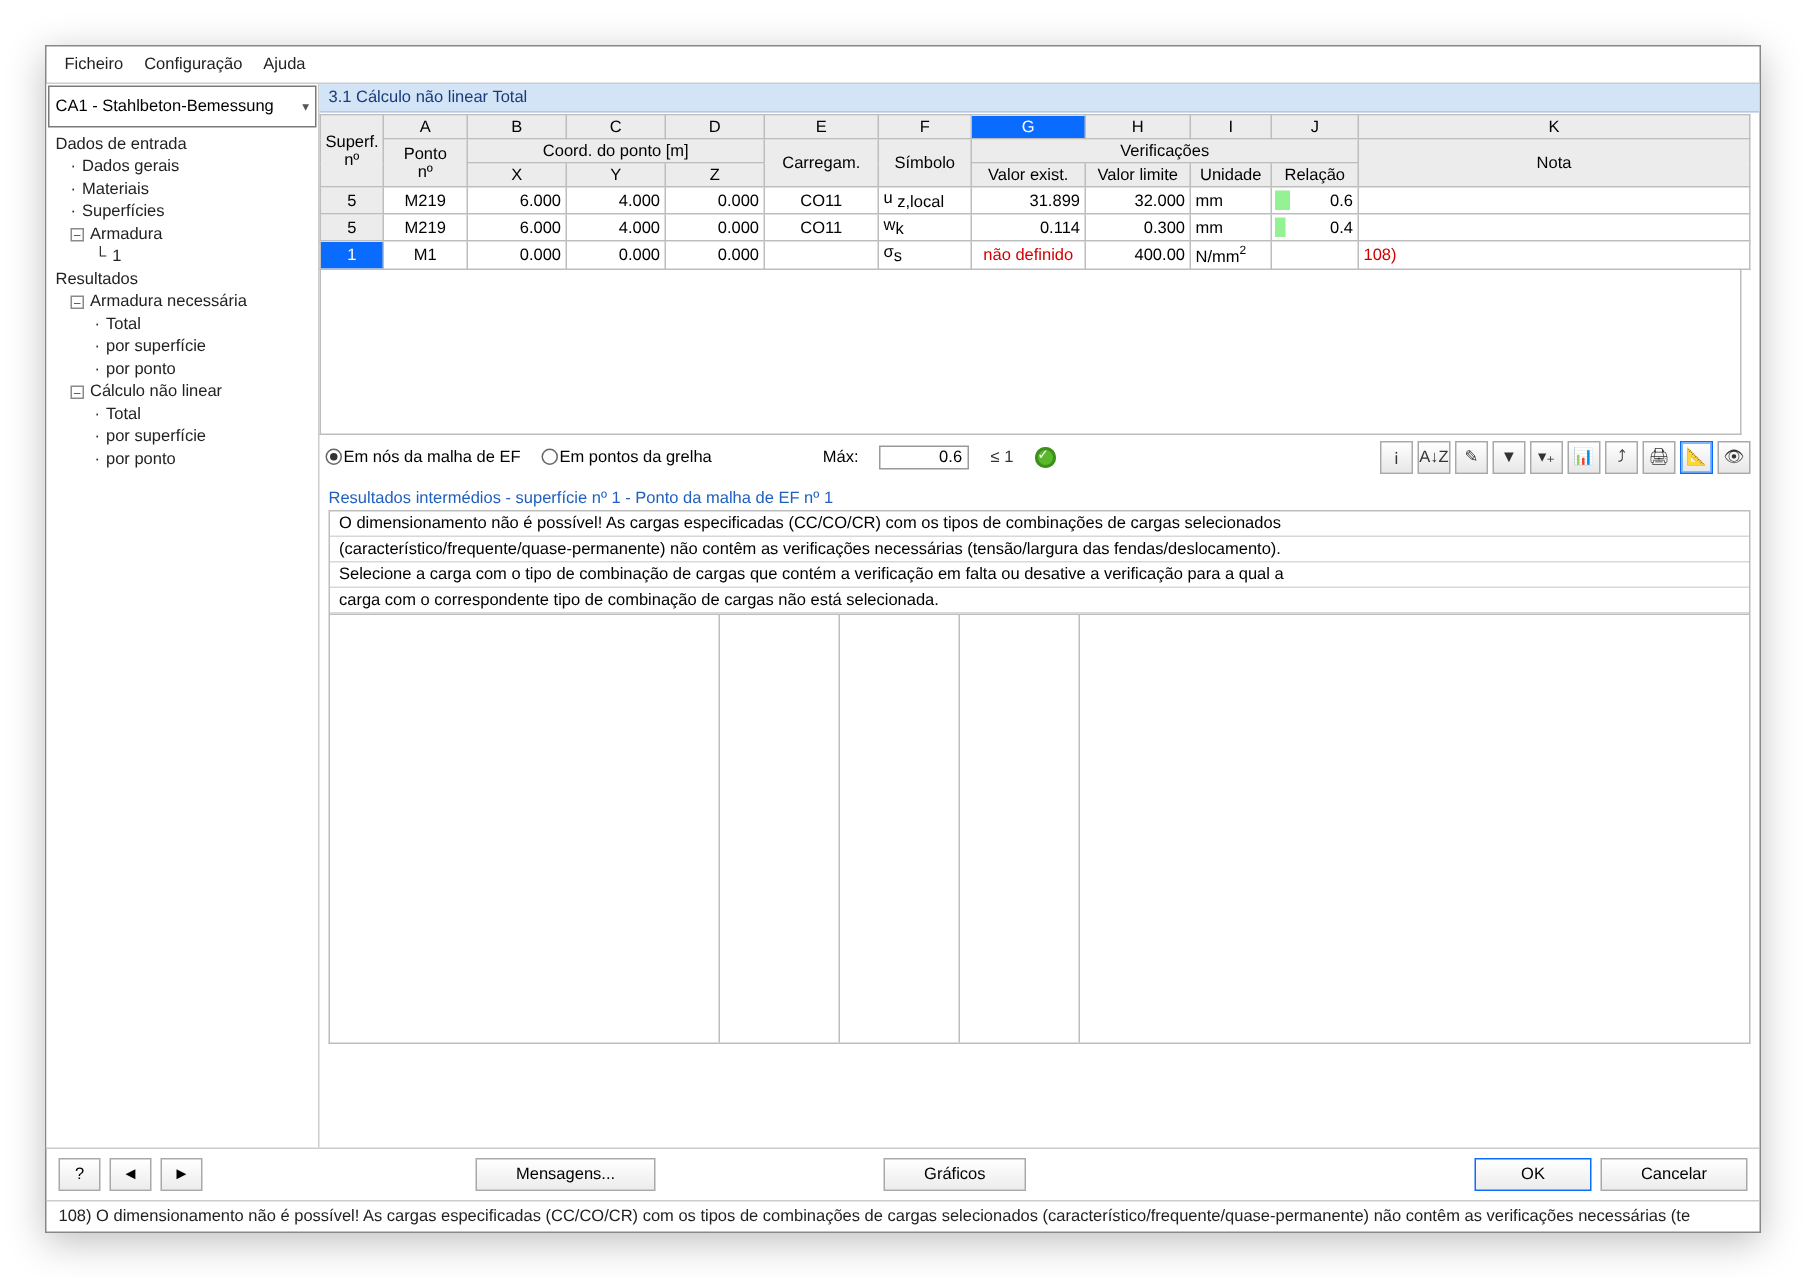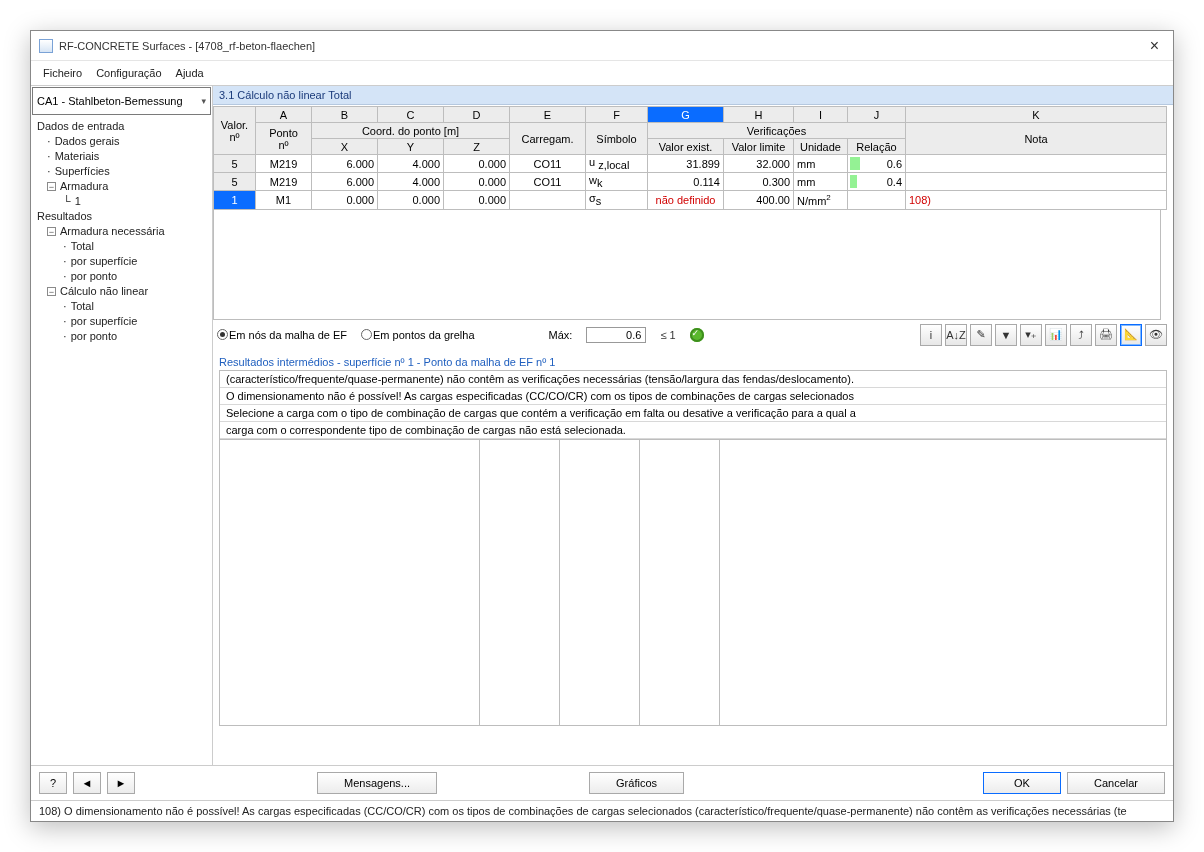--- a/index.html
+++ b/index.html
@@ -60,25 +60,20 @@
   .fbtn.wide { padding:0 26px; }
   .fbtn.ok { border:1px solid #0a6cff; padding:0 30px; }
   .statusbar { border-top:1px solid #ccc; padding:4px 8px; color:#222; white-space:nowrap; overflow:hidden;}
   .unit-mm2 sup{font-size:8px;}
   .col-spacer{flex:1}
 </style>
 </head>
 <body>
 
 <div class="window">
-  <div class="titlebar">
-    <div class="icon"></div>
-    <div class="title">RF-CONCRETE Surfaces - [4708_rf-beton-flaechen]</div>
-    <div class="close">×</div>
-  </div>
   <div class="menubar">
     <span>Ficheiro</span>
     <span>Configuração</span>
     <span>Ajuda</span>
   </div>
   <div class="body">
     <div class="sidebar">
       <div class="combo">
         <span class="val">CA1 - Stahlbeton-Bemessung</span>
         <span class="arrow">▾</span>
@@ -154,21 +149,21 @@
             <col style="width:76px">
               <col style="width:62px">
             <col style="width:76px">
               <col style="width:70px">
             <col style="width:54px">
               <col style="width:58px">
               <col>
           </colgroup>
           <thead>
             <tr>
-              <th rowspan="3"><span style="white-space: pre-line;">Valor.
+              <th rowspan="3"><span style="white-space: pre-line;">Superf.
 nº</span></th>
               <th>A</th>
               <th>B</th>
               <th>C</th>
               <th>D</th>
               <th>E</th>
               <th>F</th>
               <th class="sel">G</th>
               <th>H</th>
               <th>I</th>
@@ -284,22 +279,22 @@
               <span>📐</span>
             </div>
           <div class="tbtn">
               <span>👁</span>
             </div>
         </div>
       </div>
 
       <div class="inter-title">Resultados intermédios  -  superfície nº 1 - Ponto da malha de EF nº 1</div>
       <div class="inter-box">
+        <div class="line">O dimensionamento não é possível! As cargas especificadas (CC/CO/CR) com os tipos de combinações de cargas selecionados</div>
         <div class="line">(característico/frequente/quase-permanente) não contêm as verificações necessárias (tensão/largura das fendas/deslocamento).</div>
-        <div class="line">O dimensionamento não é possível! As cargas especificadas (CC/CO/CR) com os tipos de combinações de cargas selecionados</div>
         <div class="line">Selecione a carga com o tipo de combinação de cargas que contém a verificação em falta ou desative a verificação para a qual a</div>
         <div class="line">carga com o correspondente tipo de combinação de cargas não está selecionada.</div>
       </div>
       <div class="inter-cols" id="inter-cols">
           <div style="width: 260px;"></div>
           <div style="width: 80px;"></div>
           <div style="width: 80px;"></div>
           <div style="width: 80px;"></div>
           <div style="width: 164px;"></div>
         </div>

